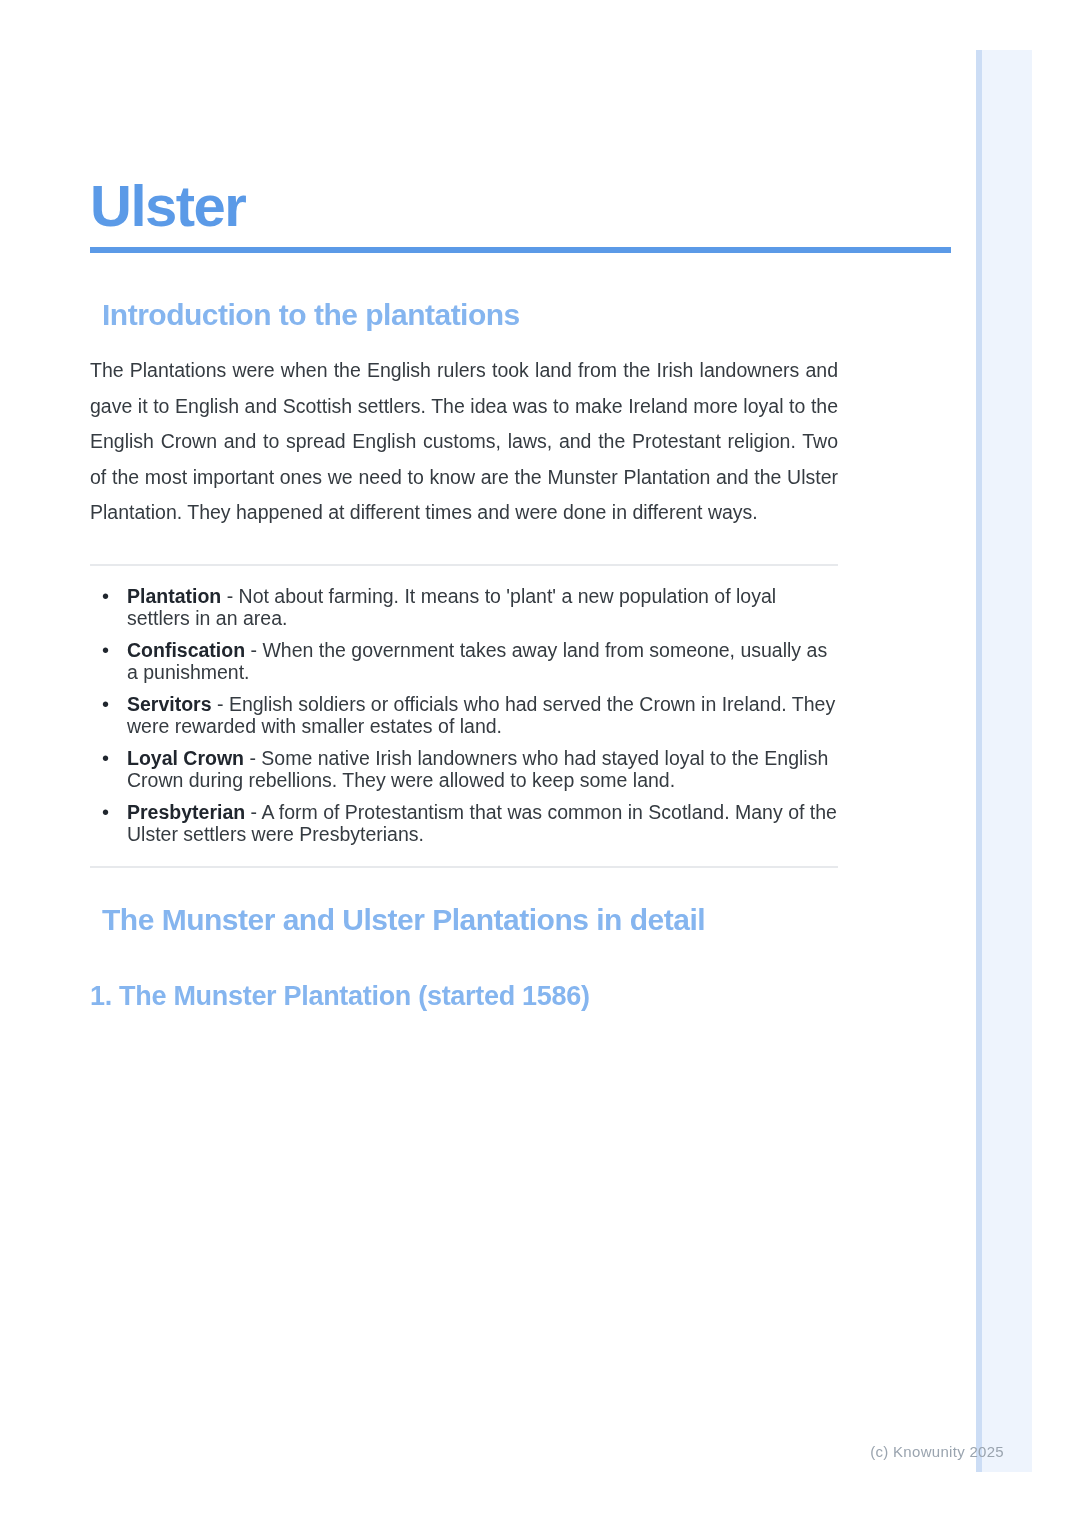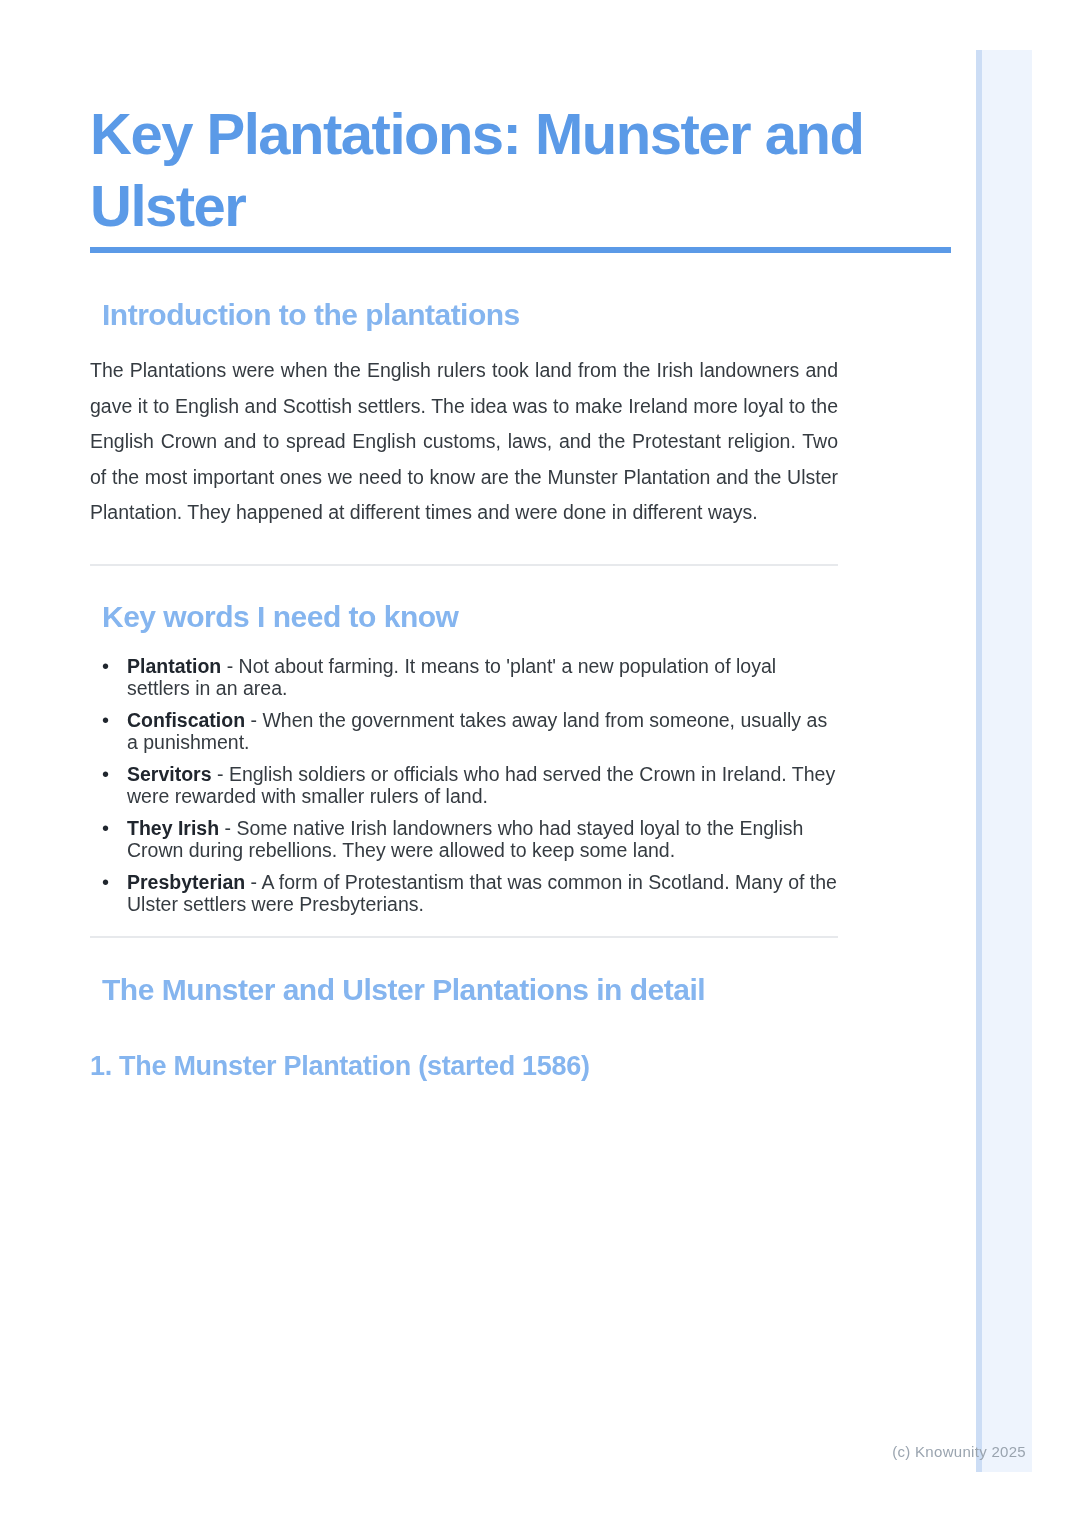--- a/index.html
+++ b/index.html
@@ -95,51 +95,50 @@
     font-size: 20px;
   }
   ul.bullet-list li strong {
     font-weight: 700;
     color: #20262e;
   }
   #detail-list { margin-top: 12px; }
   .footer {
     position: absolute;
     top: 1443px;
-    right: 54px;
+    right: 76px;
     font-size: 15px;
     letter-spacing: 0.3px;
     color: #9aa4af;
     z-index: 3;
   }
 </style>
 </head>
 <body>
 
 <div class="margin-bar"></div>
 
 <main class="content">
 
-  <h1><span>Key Plantations: Munster and</span><br><span>Ulster</span></h1>
+  <h1><br><span>Ulster</span></h1>
 
   <div class="title-rule"></div>
 
   <h2 class="h2-intro">Introduction to the plantations</h2>
 
   <p class="body-text">The Plantations were when the English rulers took land from the Irish landowners and gave it to English and Scottish settlers. The idea was to make Ireland more loyal to the English Crown and to spread English customs, laws, and the Protestant religion. Two of the most important ones we need to know are the Munster Plantation and the Ulster Plantation. They happened at different times and were done in different ways.</p>
 
   <hr class="divider">
 
-  <h2 class="h2-keywords">Key words I need to know</h2>
 
   <ul id="keyword-list" class="bullet-list">
       <li><strong>Plantation</strong><span> - Not about farming. It means to 'plant' a new population of loyal settlers in an area.</span></li>
       <li><strong>Confiscation</strong><span> - When the government takes away land from someone, usually as a punishment.</span></li>
-      <li><strong>Servitors</strong><span> - English soldiers or officials who had served the Crown in Ireland. They were rewarded with smaller rulers of land.</span></li>
-      <li><strong>They Irish</strong><span> - Some native Irish landowners who had stayed loyal to the English Crown during rebellions. They were allowed to keep some land.</span></li>
+      <li><strong>Servitors</strong><span> - English soldiers or officials who had served the Crown in Ireland. They were rewarded with smaller estates of land.</span></li>
+      <li><strong>Loyal Crown</strong><span> - Some native Irish landowners who had stayed loyal to the English Crown during rebellions. They were allowed to keep some land.</span></li>
       <li><strong>Presbyterian</strong><span> - A form of Protestantism that was common in Scotland. Many of the Ulster settlers were Presbyterians.</span></li>
     </ul>
 
   <hr class="divider divider-2">
 
   <h2 class="h2-detail">The Munster and Ulster Plantations in detail</h2>
 
   <h3>1. The Munster Plantation (started 1586)</h3>
 
 

